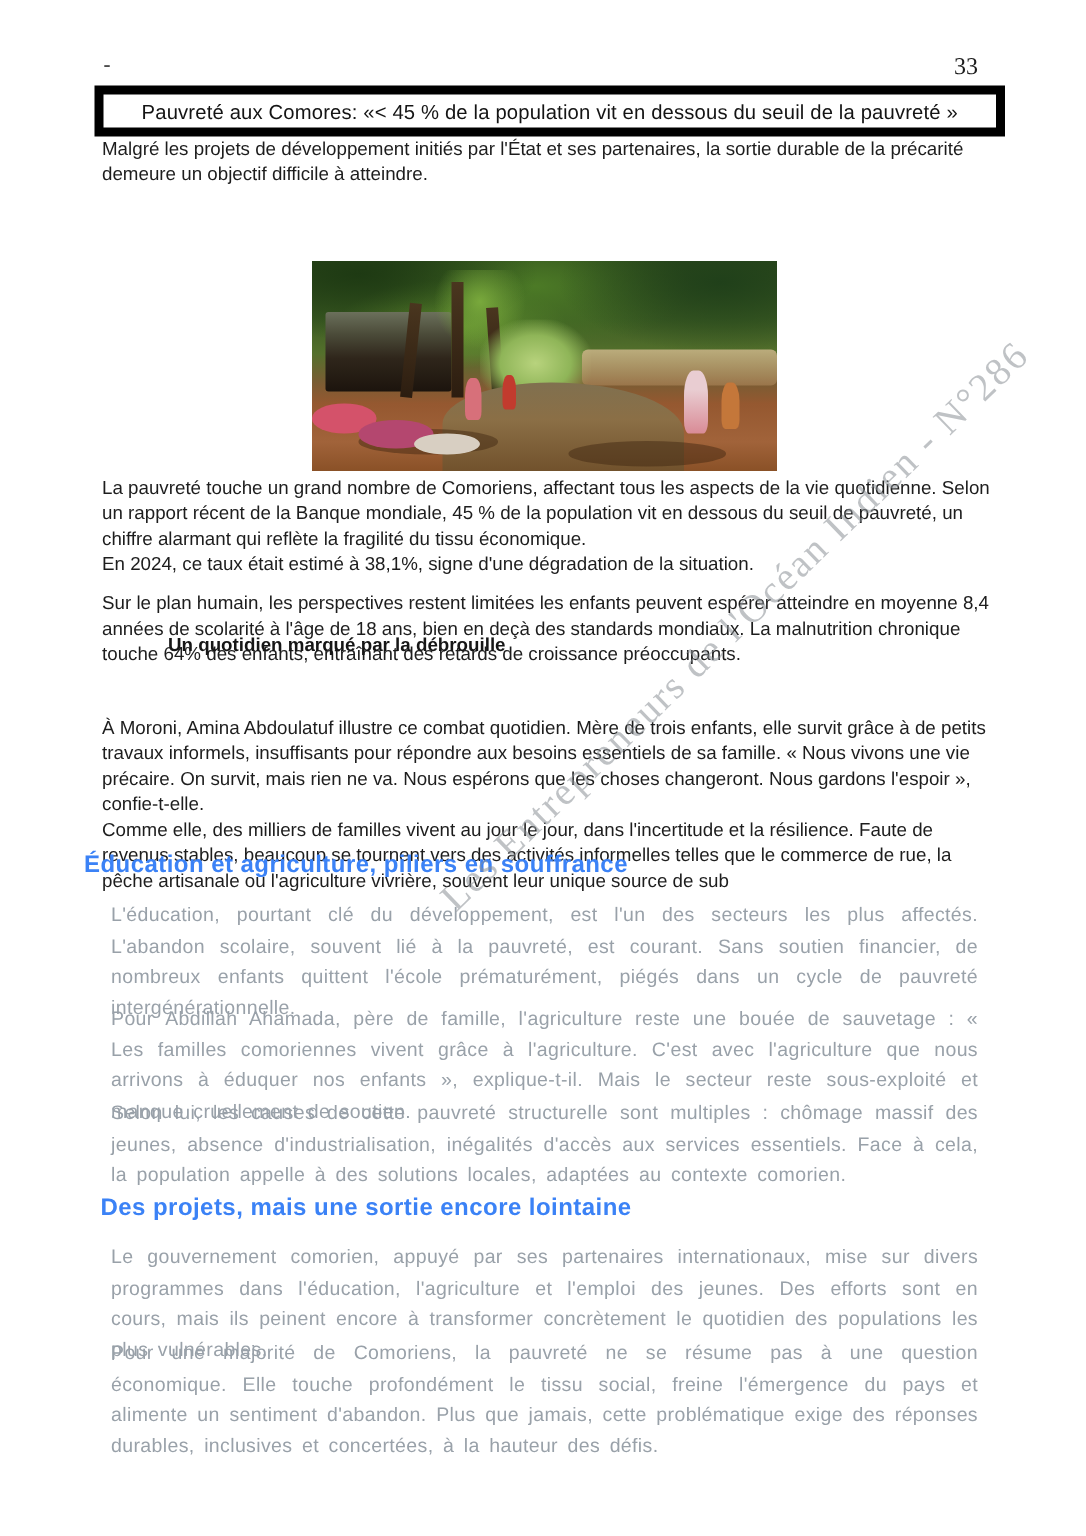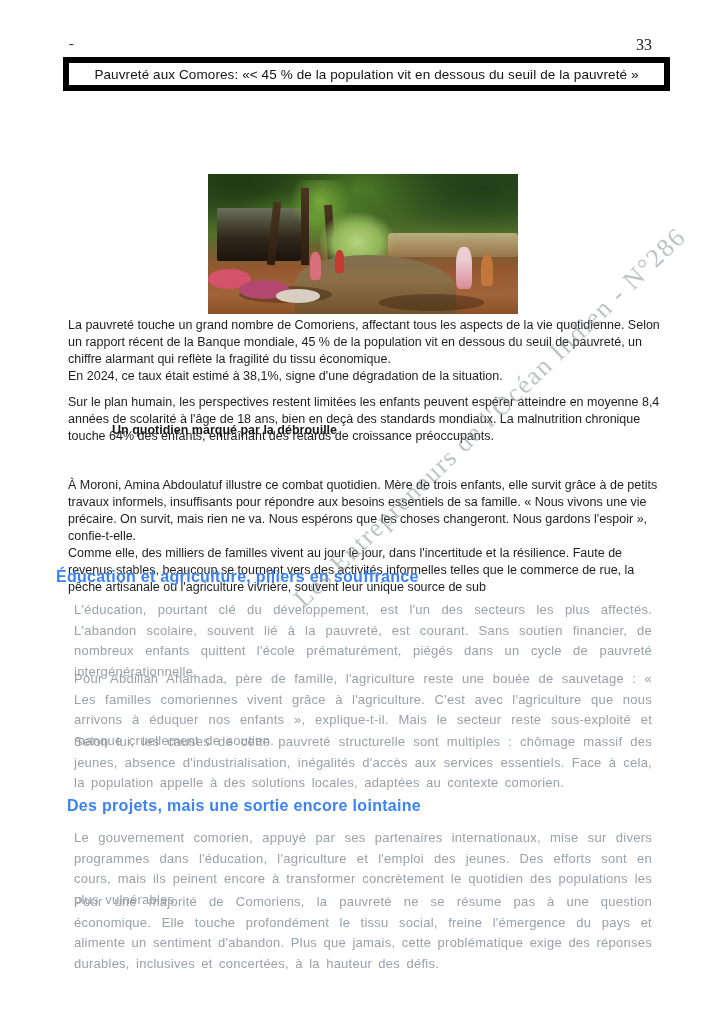--- a/index.html
+++ b/index.html
@@ -117,20 +117,21 @@
 <div class="page">
 
   <div class="corner-mark">-</div>
   <div class="page-number">33</div>
 
   <div class="title-box">
     <span class="title-text">Pauvreté aux Comores: «&lt; 45 % de la population vit en dessous du seuil de la pauvreté »</span>
   </div>
 
   <div class="black-block" style="top:91px;">
+    <div>Malgré les projets de développement initiés par l'État et ses partenaires, la sortie durable de la précarité demeure un objectif difficile à atteindre.</div>
   </div>
 
   <div class="photo">
     <div class="hut"></div>
     <div class="banana"></div>
     <div class="trunk t1"></div>
     <div class="trunk t2"></div>
     <div class="trunk t3"></div>
     <div class="grass"></div>
     <div class="village-bg"></div>

